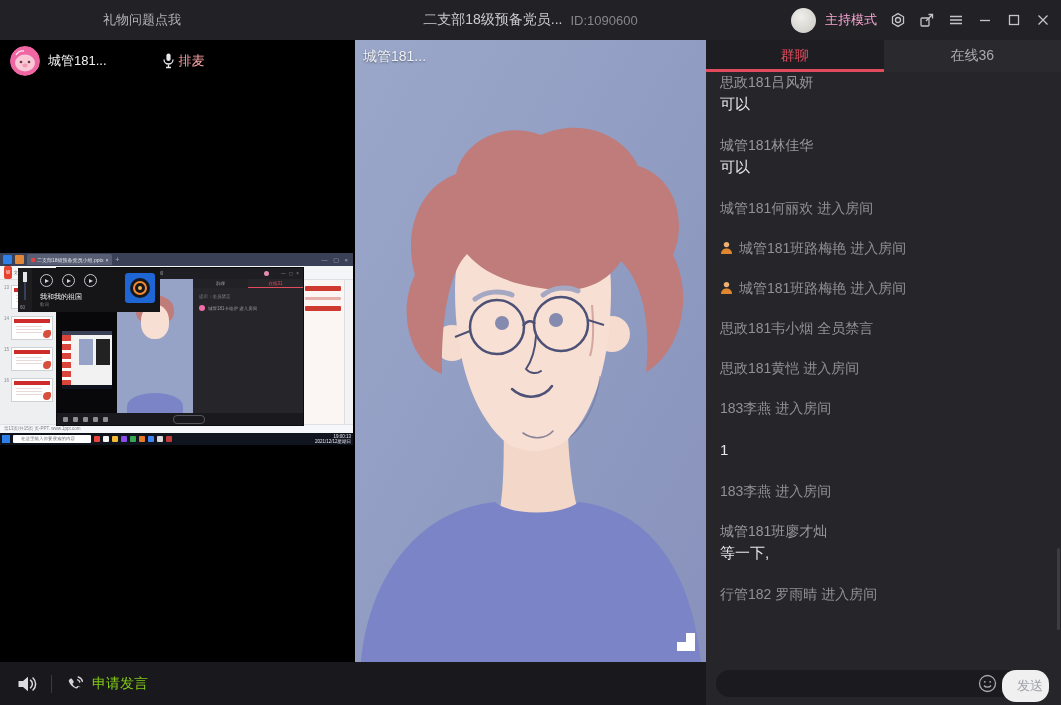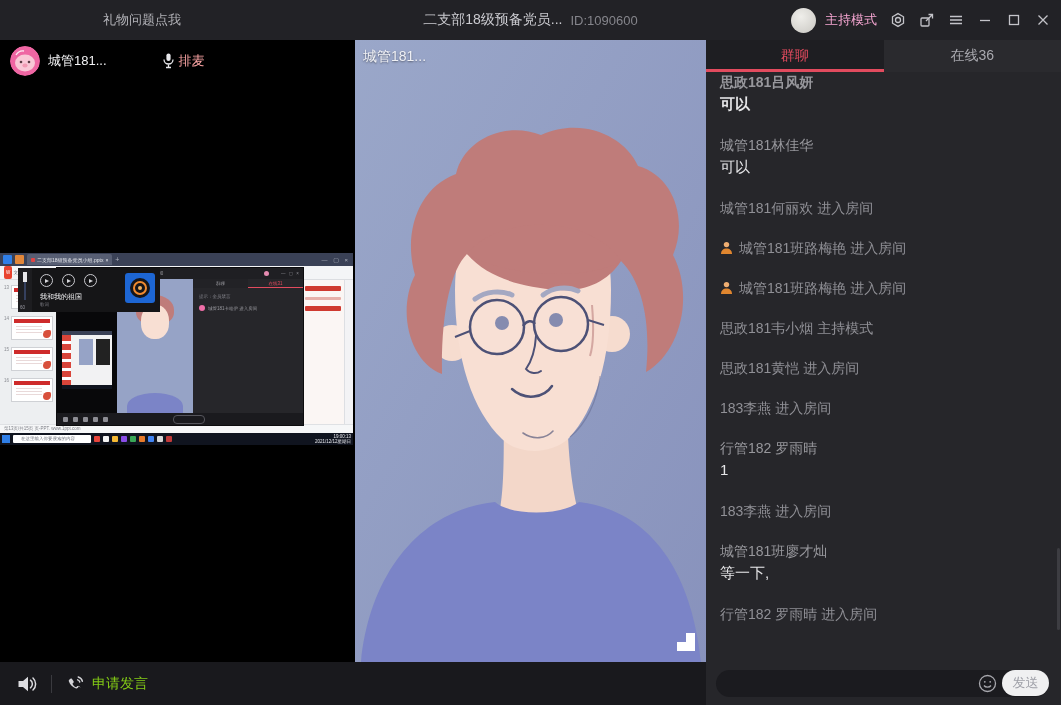--- a/index.html
+++ b/index.html
@@ -37,31 +37,31 @@
   .corner-icon{position:absolute;right:9px;bottom:6px;z-index:4;}
 
   
   .tabs{display:flex;height:32px;}
   .tab{width:50%;height:32px;line-height:31px;text-align:center;font-size:14px;cursor:pointer;position:relative;}
   .tab.active{background:#1e1e22;color:#e24b5e;}
   .tab.active::after{content:"";position:absolute;left:0;right:0;bottom:0;height:3px;background:#e24b5e;}
   .tab.inactive{background:#2a2a2e;color:#a9a9af;}
   .msg-list{position:absolute;top:32px;left:0;right:0;bottom:43px;padding:10px 14px 0 14px;overflow:hidden;}
   .msg{margin-bottom:20px;}
-  .msg.cut{margin-top:-10px;font-weight:bold;}
+  .msg.cut{margin-top:-10px;}
   .msg-name{color:#97979c;font-size:14px;line-height:20px;}
   .msg-text{color:#e6e6e8;font-size:15px;line-height:23px;}
   .msg-join{color:#909096;font-size:14px;line-height:20px;display:flex;align-items:center;gap:6px;}
   .scroll-thumb{position:absolute;right:1px;top:508px;width:3px;height:82px;background:#3d3d42;border-radius:2px;}
 
   .chat-inputbar{position:absolute;left:0;right:0;bottom:0;height:43px;background:#26262a;display:flex;align-items:center;padding:0 12px 0 10px;box-sizing:border-box;}
   .chat-input-wrap{position:relative;flex:1;height:27px;}
   .chat-input{width:100%;height:27px;box-sizing:border-box;border:none;outline:none;border-radius:14px;background:#1b1b1f;color:#ddd;font-size:13px;padding:0 78px 0 12px;font-family:"Liberation Sans",sans-serif;}
   .emoji-btn{position:absolute;right:52px;top:4px;width:19px;height:19px;cursor:pointer;}
-  .send-btn{position:absolute;right:0;top:0;width:47px;height:26px;border:none;border-radius:14px;background:#f0f0f1;color:#9fa0a8;font-size:13px;cursor:pointer;font-family:"Liberation Sans",sans-serif;}
+  .send-btn{position:absolute;right:0;top:0;width:47px;height:32px;border:none;border-radius:14px;background:#f0f0f1;color:#9fa0a8;font-size:13px;cursor:pointer;font-family:"Liberation Sans",sans-serif;text-align:right;}
 
   
   .speaker-btn{margin-left:17px;width:22px;height:18px;cursor:pointer;}
   .bb-divider{width:1px;height:18px;background:#3a3a3f;margin:0 14px 0 12px;}
   .request-speak{display:flex;align-items:center;gap:7px;cursor:pointer;}
   .request-speak span{color:#84cc16;font-size:14px;}
 
   
   .screenshare{position:absolute;top:213px;left:0;width:353px;height:192px;background:#c9cdd5;overflow:hidden;font-size:5px;}
   .ss-tabsbar{position:absolute;top:0;left:0;right:0;height:13px;background:#3a4156;display:flex;align-items:center;gap:3px;padding-left:3px;}
@@ -421,35 +421,34 @@
           <div class="msg-join">
   <svg width="13" height="14" viewBox="0 0 13 14" style="flex:0 0 auto">
     <circle cx="6.5" cy="3.6" r="2.7" fill="#efae72"></circle>
     <path d="M1 13 C1 9.6 3.4 7.6 6.5 7.6 C9.6 7.6 12 9.6 12 13 Z" fill="#e0862f"></path>
   </svg>
 <span>城管181班路梅艳 进入房间</span>
           </div>
         </div>
         <div class="msg">
           <div class="msg-join">
-            <span>思政181韦小烟 主持模式</span>
+            <span>思政181韦小烟 全员禁言</span>
           </div>
         </div>
         <div class="msg">
           <div class="msg-join">
             <span>思政181黄恺 进入房间</span>
           </div>
         </div>
         <div class="msg">
           <div class="msg-join">
             <span>183李燕 进入房间</span>
           </div>
         </div>
         <div class="msg">
-          <div class="msg-name">行管182 罗雨晴</div>
           <div class="msg-text">1</div>
         </div>
         <div class="msg">
           <div class="msg-join">
             <span>183李燕 进入房间</span>
           </div>
         </div>
         <div class="msg">
           <div class="msg-name">城管181班廖才灿</div>
           <div class="msg-text">等一下,</div>

